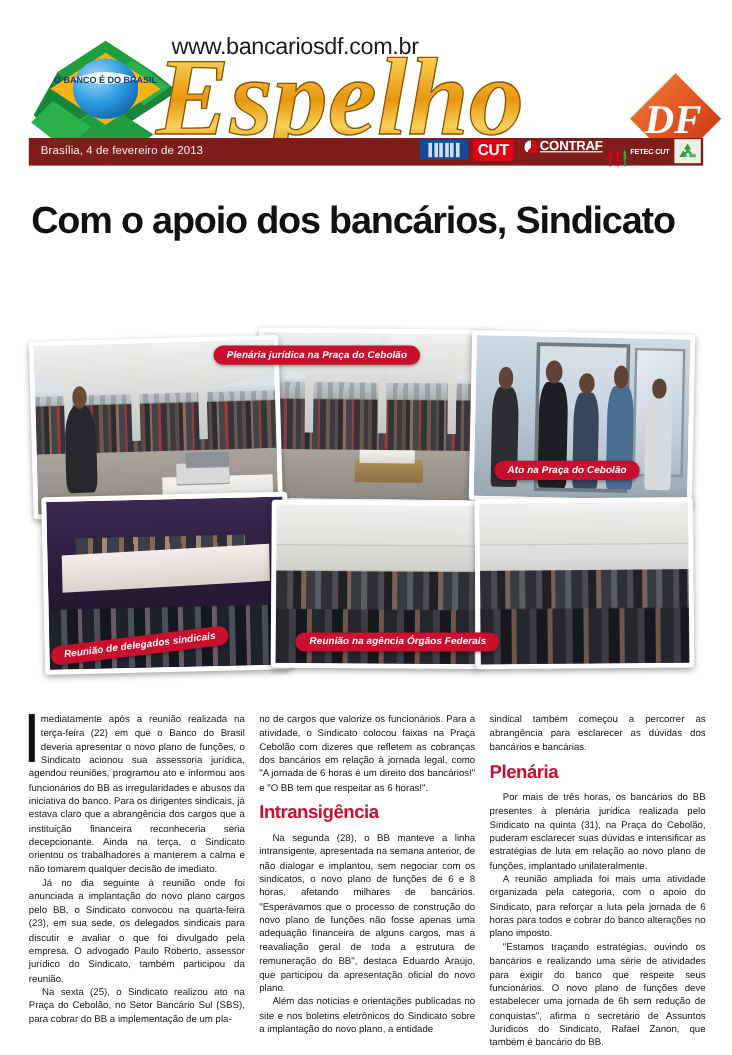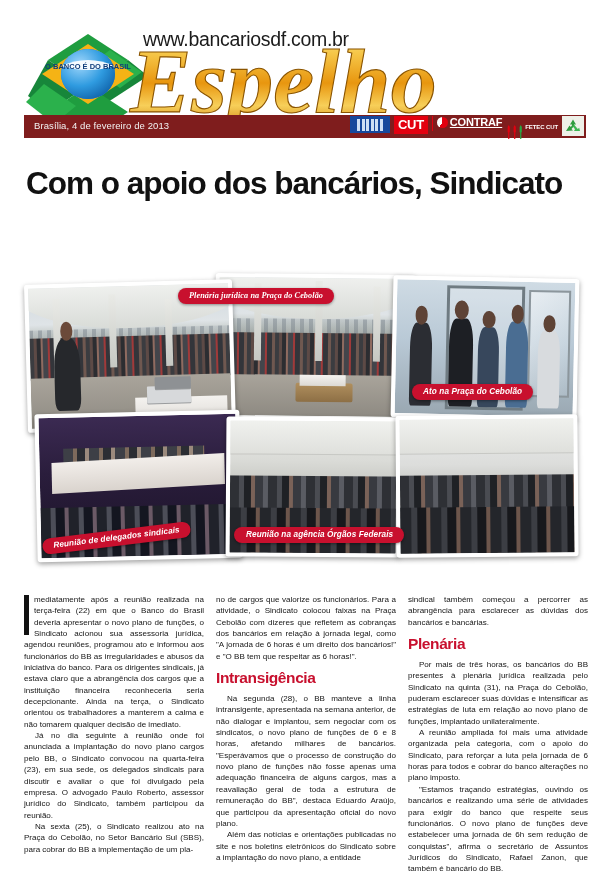--- a/index.html
+++ b/index.html
@@ -121,24 +121,24 @@
   }
 
   
   #ph-plenaria  { left:6px;   top:10px;  width:208px; height:148px; transform: rotate(-1.6deg); z-index:6; }
   #ph-praca     { left:195px; top:2px;   width:200px; height:146px; transform: rotate(0.6deg);  z-index:5; }
   #ph-ato       { left:372px; top:5px;   width:186px; height:142px; transform: rotate(1.2deg);  z-index:7; }
   #ph-delegados { left:16px;  top:140px; width:205px; height:148px; transform: rotate(-1.3deg); z-index:8; }
   #ph-orgaos    { left:206px; top:145px; width:174px; height:140px; transform: rotate(0.4deg);  z-index:9; }
   #ph-paranoa   { left:376px; top:143px; width:182px; height:142px; transform: rotate(-0.5deg); z-index:10; }
 
-  #cap-plenaria  { left:158px; top:16px;font-family:Liberation Serif, serif; }
+  #cap-plenaria  { left:158px; top:16px; }
   #cap-ato       { left:392px; top:112px; }
   #cap-delegados { left:22px;  top:258px; transform: rotate(-7deg); }
-  #cap-orgaos    { left:214px; top:255px;padding-left:12px; }
+  #cap-orgaos    { left:226px; top:255px;padding-left:12px; }
   #cap-paranoa   { left:390px; top:253px; }
 
   
   .sky-open {
     position:absolute; inset:0;
     background:
       linear-gradient(#cfd7dd 0%, #dfe4e7 26%, #c2c8c4 34%, #9fa49a 44%, #8d9187 100%);
   }
   .canopy {
     position:absolute; left:-8%; top:-4%; width:116%; height:34%;
@@ -315,20 +315,33 @@
             <stop offset="22%" stop-color="#f6c84a"></stop>
             <stop offset="52%" stop-color="#e8960f"></stop>
             <stop offset="74%" stop-color="#f7cf59"></stop>
             <stop offset="100%" stop-color="#c97a06"></stop>
           </linearGradient>
         </defs>
         <text x="2" y="76" font-family="Liberation Serif, serif" font-size="92" font-weight="bold" font-style="italic" fill="url(#goldG)" stroke="#8a5400" stroke-width="1.1">Espelho</text>
       </svg>
     </div>
 
+    <div class="df-badge">
+      <svg width="86" height="86" viewBox="0 0 86 86">
+        <defs>
+          <linearGradient id="dfG" x1="0" y1="0" x2="1" y2="1">
+            <stop offset="0%" stop-color="#f0833c"></stop>
+            <stop offset="55%" stop-color="#e0501f"></stop>
+            <stop offset="100%" stop-color="#b9310f"></stop>
+          </linearGradient>
+        </defs>
+        <polygon points="43,5 81,43 43,81 5,43" fill="url(#dfG)"></polygon>
+        <text x="41" y="55" font-family="Liberation Serif, serif" font-size="34" font-weight="bold" font-style="italic" fill="#ffffff" text-anchor="middle">DF</text>
+      </svg>
+    </div>
 
     <div class="datebar">
       <div class="datebar-text">Brasília, 4 de fevereiro de 2013</div>
 
       <div class="partners">
         <div class="p-fetafi">
           <span class="bars">
               <i></i>
               <i></i>
               <i></i>

